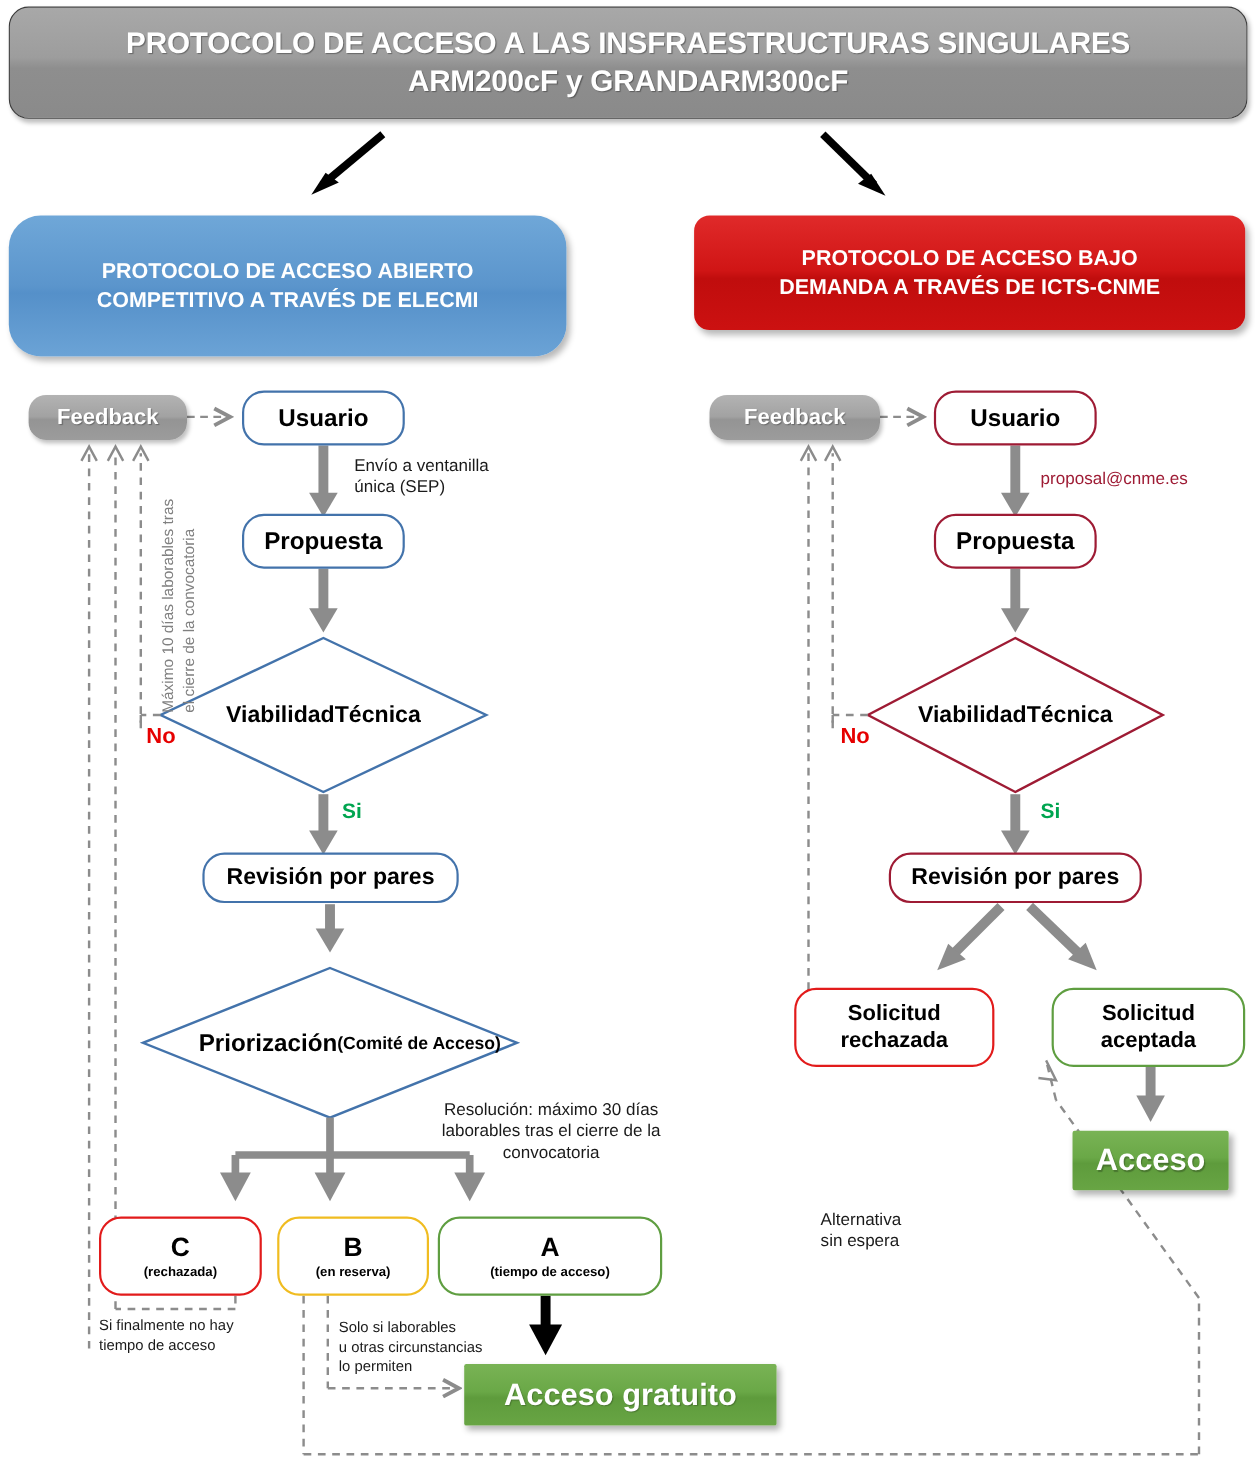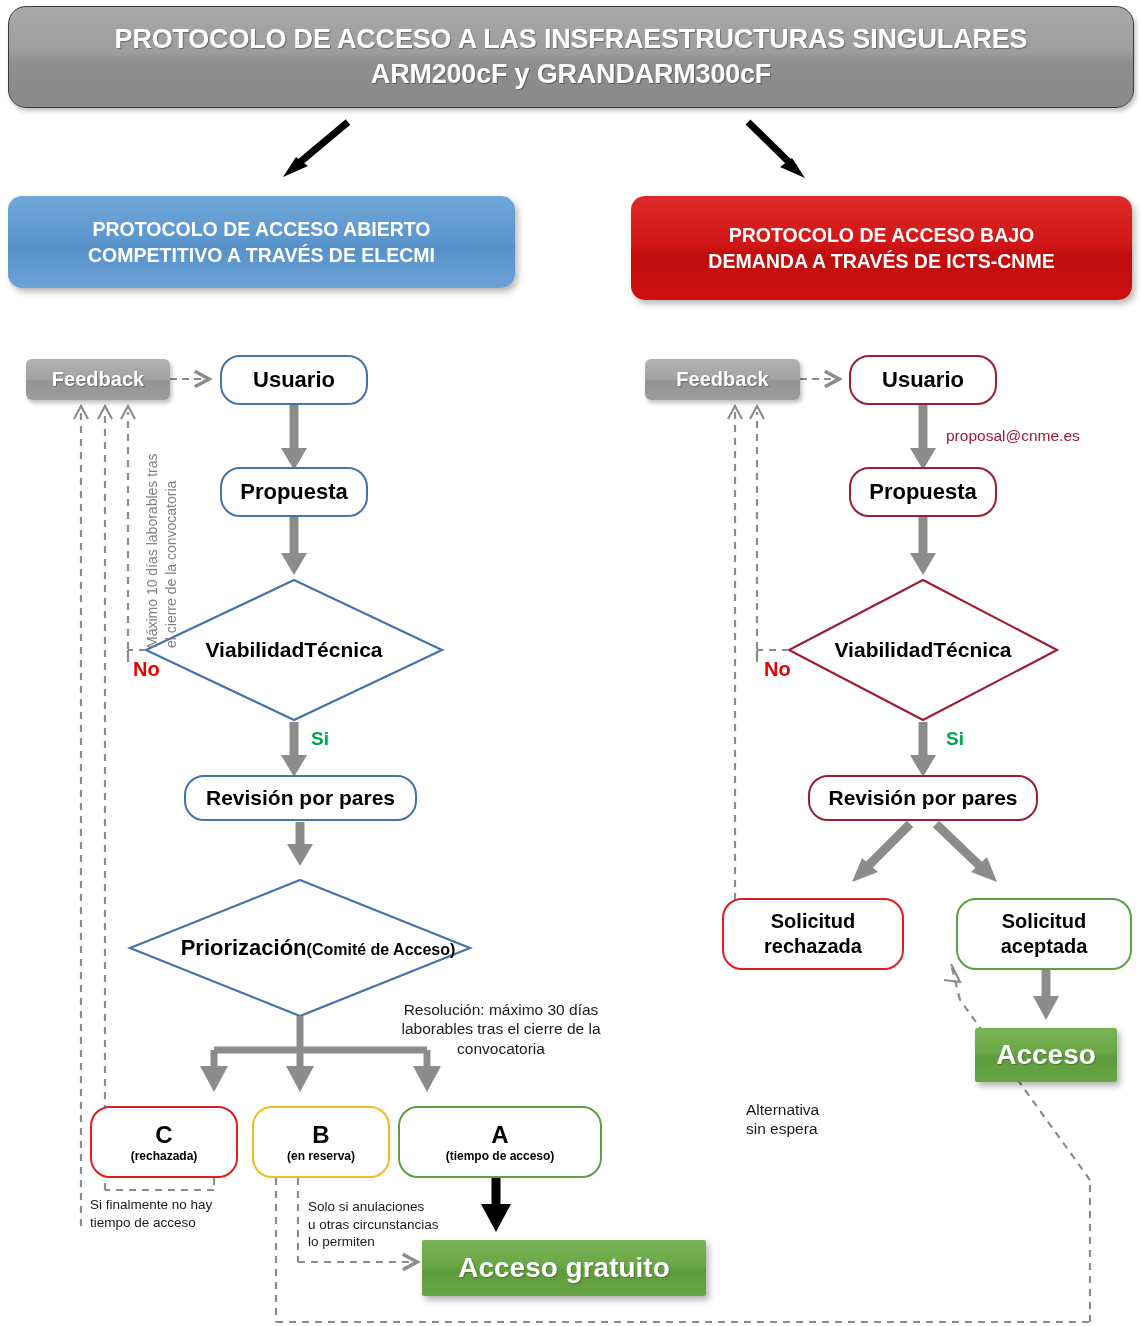--- a/index.html
+++ b/index.html
@@ -32,22 +32,23 @@
   }
 
   
   .pill {
     position:absolute; border-radius:14px;
     display:flex; align-items:center; justify-content:center; text-align:center;
     color:#fff; font-weight:bold; font-size:19.5px; line-height:1.35;
     box-shadow: 3px 4px 6px rgba(0,0,0,0.28);
   }
   .pill-blue {
-    left:8px; top:196px; width:507px; height:92px;
+    left:8px; top:196px; width:507px; height:128px;
     background: linear-gradient(to bottom, #6fa7d8 0%, #5b95cc 50%, #5590c9 55%, #6ba3d6 100%);
+    border-radius: 29px;
   }
   .pill-red {
     left:631px; top:196px; width:501px; height:104px;
     background: linear-gradient(to bottom, #e02a2a 0%, #d01515 48%, #c00d0d 55%, #cc1111 100%);
   }
 
   
   .box {
     position:absolute; box-sizing:border-box;
     background:#ffffff; border-radius:20px;
@@ -57,21 +58,21 @@
   }
   .box .sub { font-size:12px; font-weight:bold; }
   .b-blue { border:2.2px solid #4373ab; }
   .b-dred { border:2.2px solid #9e1b34; }
   .b-red  { border:2.2px solid #e21b1b; }
   .b-yel  { border:2.2px solid #f0bc20; }
   .b-grn  { border:2.2px solid #5f9e41; }
 
   
   .fb {
-    position:absolute; border-radius:6px;
+    position:absolute; border-radius:16px;
     background: linear-gradient(to bottom, #b3b3b3 0%, #a2a2a2 48%, #949494 55%, #9c9c9c 100%);
     color:#fff; font-weight:bold; font-size:20px;
     display:flex; align-items:center; justify-content:center;
     box-shadow: 2px 3px 4px rgba(0,0,0,0.25);
     text-shadow: 1px 1px 1px rgba(0,0,0,0.3);
   }
 
   
   .cta {
     position:absolute; border-radius:2px;
@@ -315,40 +316,44 @@
   </div>
   <div class="box b-grn" style="left:398px; top:1106px; width:204px; height:72px;">
     <span style="font-size:24px;">A</span>
     <span class="sub">(tiempo de acceso)</span>
   </div>
 
   <div class="cta" style="left:422px; top:1240px; width:284px; height:56px; font-size:28px;">
     <span>Acceso gratuito</span>
   </div>
 
+  <div class="note" style="left:322px; top:414px; width:180px;">
+    <div>Envío a ventanilla</div>
+    <div>única (SEP)</div>
+  </div>
 
   <div class="lbl-no" style="left:133px; top:658px;">No</div>
   <div class="lbl-si" style="left:311px; top:728px;">Si</div>
 
   <div class="vnote" style="left:144px; top:648px;">Máximo 10 días laborables tras</div>
   <div class="vnote" style="left:163px; top:648px;">el cierre de la convocatoria</div>
 
   <div class="note" style="left:386px; top:1000px; width:230px; text-align:center;">
     <div>Resolución: máximo 30 días</div>
     <div>laborables tras el cierre de la</div>
     <div>convocatoria</div>
   </div>
 
   <div class="note-sm" style="left:90px; top:1196px; width:170px;">
     <div>Si finalmente no hay</div>
     <div>tiempo de acceso</div>
   </div>
 
   <div class="note-sm" style="left:308px; top:1198px; width:160px;">
-    <div>Solo si anulaciones</div>
+    <div>Solo si laborables</div>
     <div>u otras circunstancias</div>
     <div>lo permiten</div>
   </div>
 
   <div class="fb" style="left:645px; top:359px; width:155px; height:41px;">
     <span>Feedback</span>
   </div>
 
   <div class="box b-dred" style="left:849px; top:355px; width:148px; height:50px; font-size:22px;">
     <span>Usuario</span>

